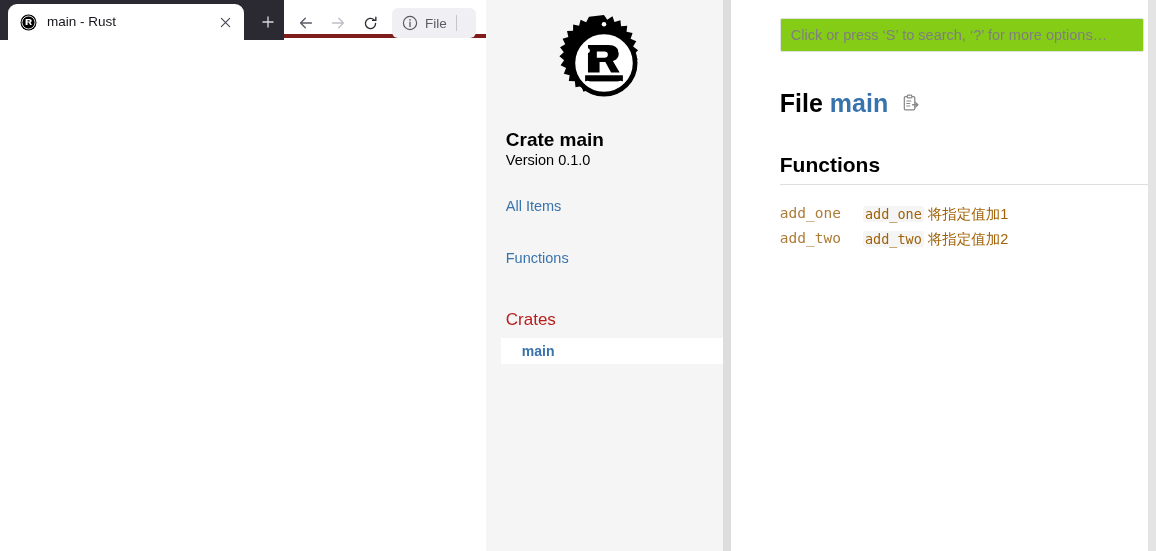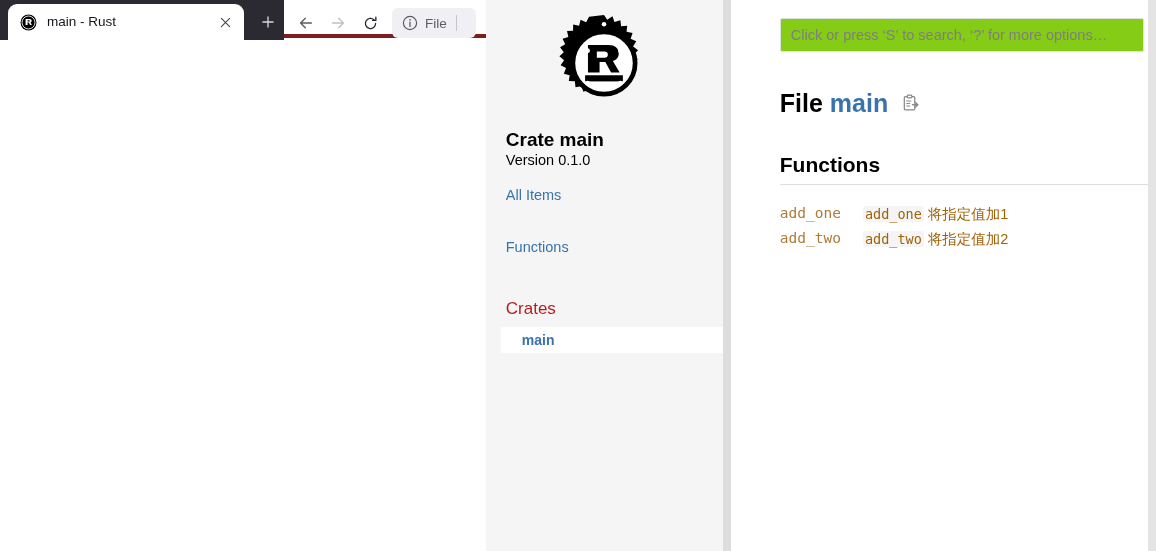--- a/index.html
+++ b/index.html
@@ -191,21 +191,21 @@
   .version {
     font-size: 14.5px;
     color: #000000;
     margin-top: 0;
   }
   .side-link {
     display: block;
     font-size: 14.5px;
     color: #3873ad;
     text-decoration: none;
-    margin-top: 19px;
+    margin-top: 30px;
   }
   .side-link.spaced { margin-top: 36px; }
 
   .crates-head {
     font-size: 17px;
     font-weight: normal;
     color: #b91c1c;
     margin: 44px 0 0 0;
   }
   .crates-list {

